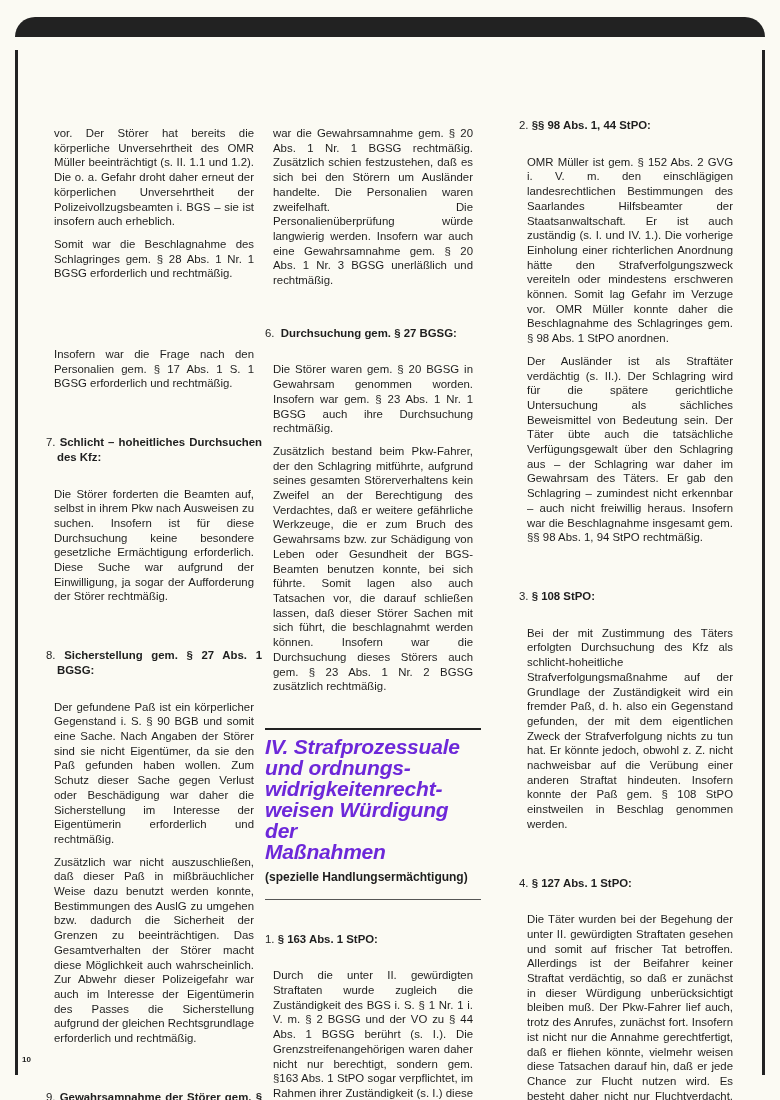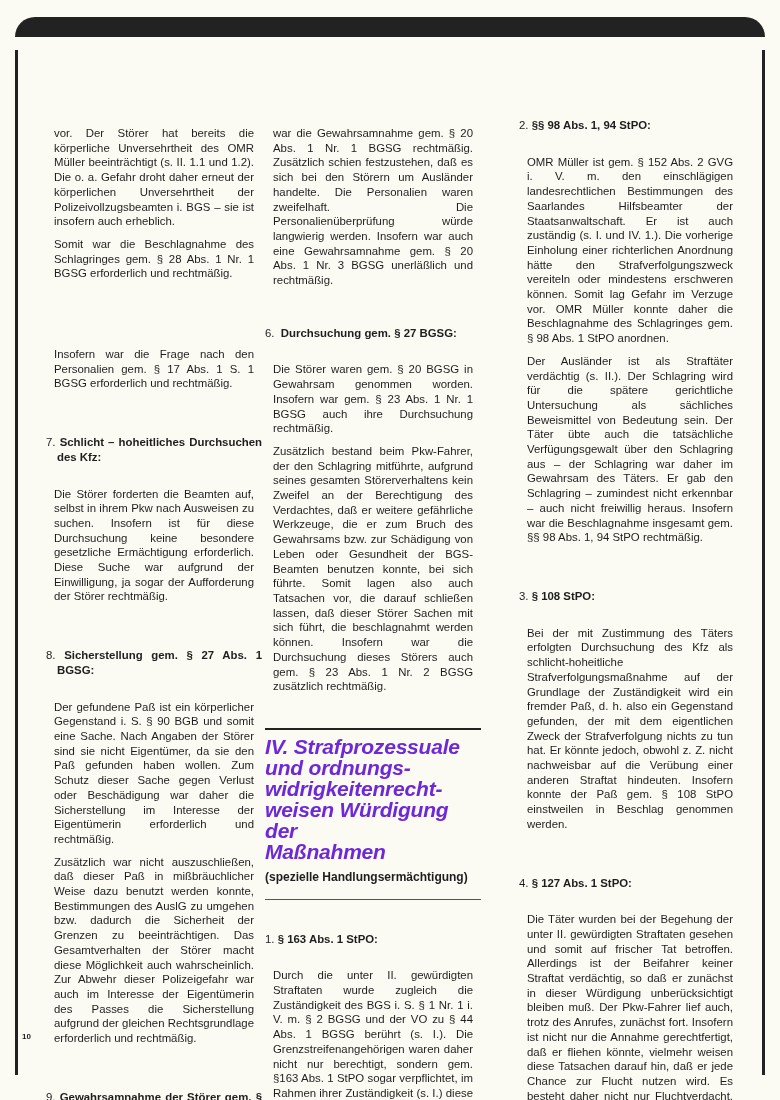--- a/index.html
+++ b/index.html
@@ -53,21 +53,21 @@
   .rule { height: 2px; background: #222; margin: 0; }
   .big-heading {
     font-weight: bold; font-style: italic;
     font-size: 21px; line-height: 21px; letter-spacing: -0.2px;
     margin: 6px 0 8px 0; color: #6d28d9;
   }
   .sub-heading { font-weight: bold; font-size: 12px; margin-bottom: 14px; }
   .rule-thin { height: 1px; background: #555; margin-top: 6px; }
 
   .page-num {
-    position: absolute; left: 22px; top: 1032px; font-size: 8px; font-weight: bold;
+    position: absolute; left: 22px; top: 1055px; font-size: 8px; font-weight: bold;
   }
 </style>
 </head>
 <body>
 
 <div class="top-bar"></div>
 <div class="inner-top"></div>
 <div class="frame-left"></div>
 <div class="frame-right"></div>
 
@@ -133,21 +133,21 @@
     <p class="h" style="text-indent:0;padding-left:0"><span class="num">1.</span> <span>§ 163 Abs. 1 StPO:</span></p>
     <div class="gap-s"></div>
     <p>Durch die unter II. gewürdigten Straftaten wurde zugleich die Zuständigkeit des BGS i. S. § 1 Nr. 1 i. V. m. § 2 BGSG und der VO zu § 44 Abs. 1 BGSG berührt (s. I.). Die Grenzstreifenangehörigen waren daher nicht nur berechtigt, sondern gem. §163 Abs. 1 StPO sogar verpflichtet, im Rahmen ihrer Zuständigkeit (s. I.) diese Straftaten zu erforschen und alle keinen Aufschub gestattenden Anordnungen zu treffen, um die Verdunklung des Sachverhalts zu verhindern.</p>
     <div style="height:14px"></div>
     <p>Auch das Anhalten, Verfolgen, Stellen und Auffordern zum Aussteigen aus dem Pkw war insofern gem. § 163 Abs. 1 StPO rechtmäßig.</p>
   </div>
 </div>
 
 <div class="col col3">
   <div>
-    <p class="h" style="text-indent:0;padding-left:0"><span class="num">2.</span> <span>§§ 98 Abs. 1, 94 StPO:</span></p>
+    <p class="h" style="text-indent:0;padding-left:0"><span class="num">2.</span> <span>§§ 98 Abs. 1, 44 StPO:</span></p>
     <div class="gap-s"></div>
     <p>OMR Müller ist gem. § 152 Abs. 2 GVG i. V. m. den einschlägigen landesrechtlichen Bestimmungen des Saarlandes Hilfsbeamter der Staatsanwaltschaft. Er ist auch zuständig (s. I. und IV. 1.). Die vorherige Einholung einer richterlichen Anordnung hätte den Strafverfolgungszweck vereiteln oder mindestens erschweren können. Somit lag Gefahr im Verzuge vor. OMR Müller konnte daher die Beschlagnahme des Schlagringes gem. § 98 Abs. 1 StPO anordnen.</p>
     <p>Der Ausländer ist als Straftäter verdächtig (s. II.). Der Schlagring wird für die spätere gerichtliche Untersuchung als sächliches Beweismittel von Bedeutung sein. Der Täter übte auch die tatsächliche Verfügungsgewalt über den Schlagring aus – der Schlagring war daher im Gewahrsam des Täters. Er gab den Schlagring – zumindest nicht erkennbar – auch nicht freiwillig heraus. Insofern war die Beschlagnahme insgesamt gem. §§ 98 Abs. 1, 94 StPO rechtmäßig.</p>
   </div>
   <div class="gap-l"></div>
 
   <div>
     <p class="h" style="text-indent:0;padding-left:0"><span class="num">3.</span> <span>§ 108 StPO:</span></p>
     <div class="gap-s"></div>
     <p>Bei der mit Zustimmung des Täters erfolgten Durchsuchung des Kfz als schlicht-hoheitliche Strafverfolgungsmaßnahme auf der Grundlage der Zuständigkeit wird ein fremder Paß, d. h. also ein Gegenstand gefunden, der mit dem eigentlichen Zweck der Strafverfolgung nichts zu tun hat. Er könnte jedoch, obwohl z. Z. nicht nachweisbar auf die Verübung einer anderen Straftat hindeuten. Insofern konnte der Paß gem. § 108 StPO einstweilen in Beschlag genommen werden.</p>

